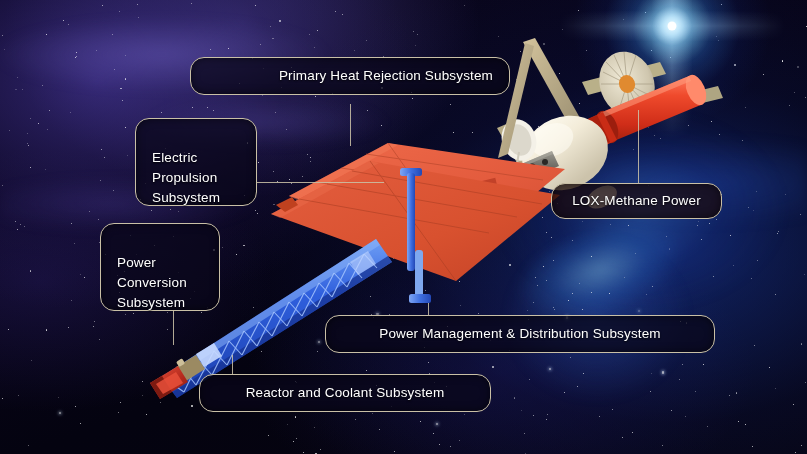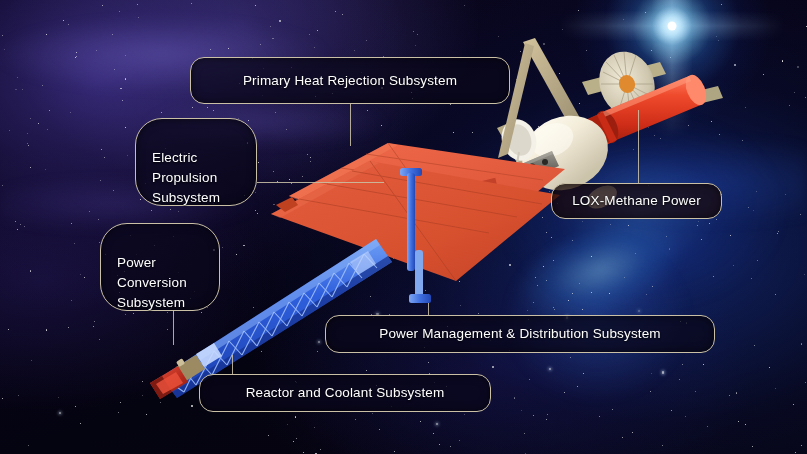--- a/index.html
+++ b/index.html
@@ -90,26 +90,26 @@
     font-size:13.5px;
     line-height:20px;
     letter-spacing:.15px;
     display:flex;
     align-items:center;
     padding:6px 16px;
     text-shadow:0 1px 2px rgba(0,0,0,.9);
     white-space:pre-line;
     box-shadow:0 0 8px rgba(0,0,0,.55) inset;
   }
-  .callout.block{display:block;padding:9px 16px;border-radius:27px;}
+  .callout.block{display:block;padding:9px 16px;}
   .leader{position:absolute;background:#c9c0a6;opacity:.88;}
   .leader.h{height:1.2px;}
   .leader.v{width:1.2px;}
 
-  #cal-heat{left:190px;top:57px;width:320px;height:47px;justify-content:center;}
+  #cal-heat{left:190px;top:57px;width:320px;height:38px;justify-content:flex-end;}
   #cal-electric{left:135px;top:118px;width:122px;height:88px;}
   #cal-power-conv{left:100px;top:223px;width:120px;height:88px;}
   #cal-lox{left:551px;top:183px;width:171px;height:36px;justify-content:center;}
   #cal-pmad{left:325px;top:315px;width:390px;height:38px;justify-content:center;}
   #cal-reactor{left:199px;top:374px;width:292px;height:38px;justify-content:center;}
   #cal-lox{background:rgba(26,8,8,.72);}
 </style>
 </head>
 <body>
 

